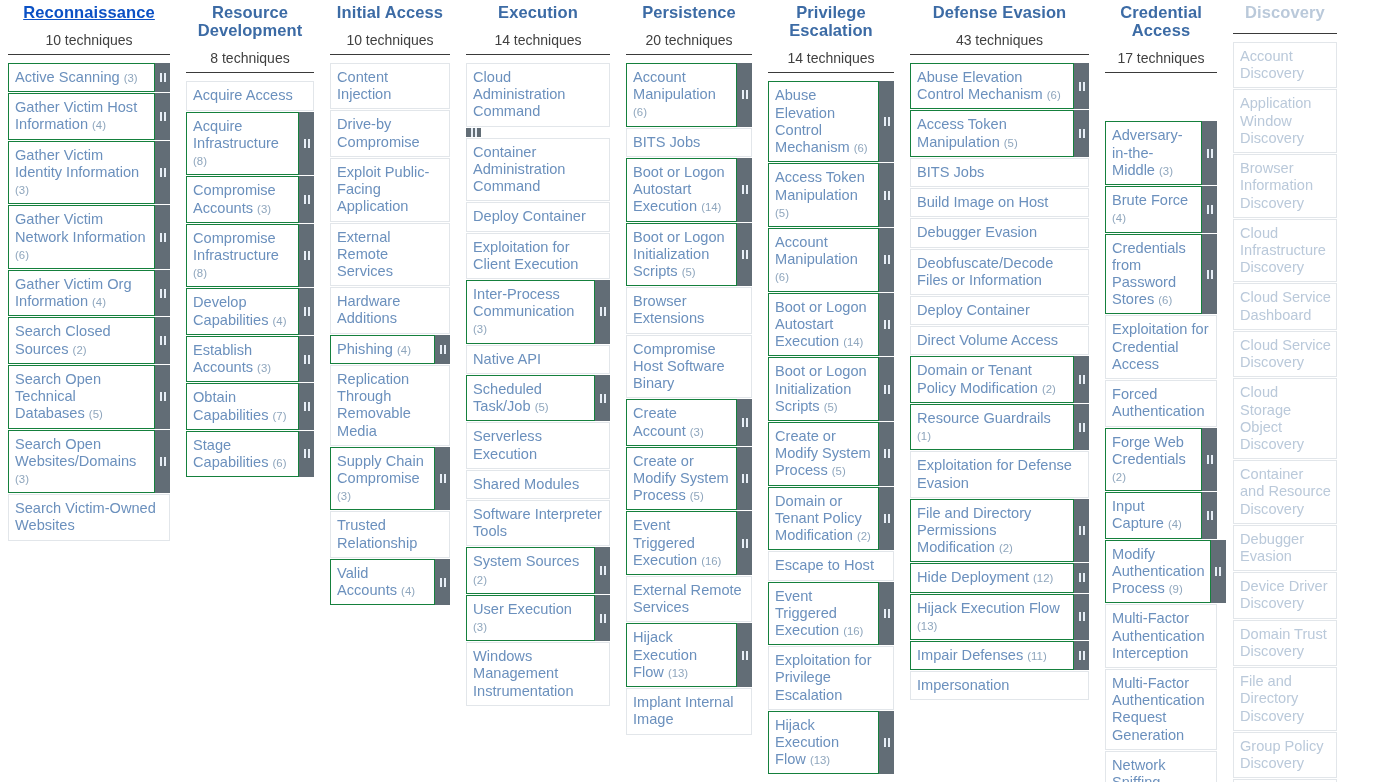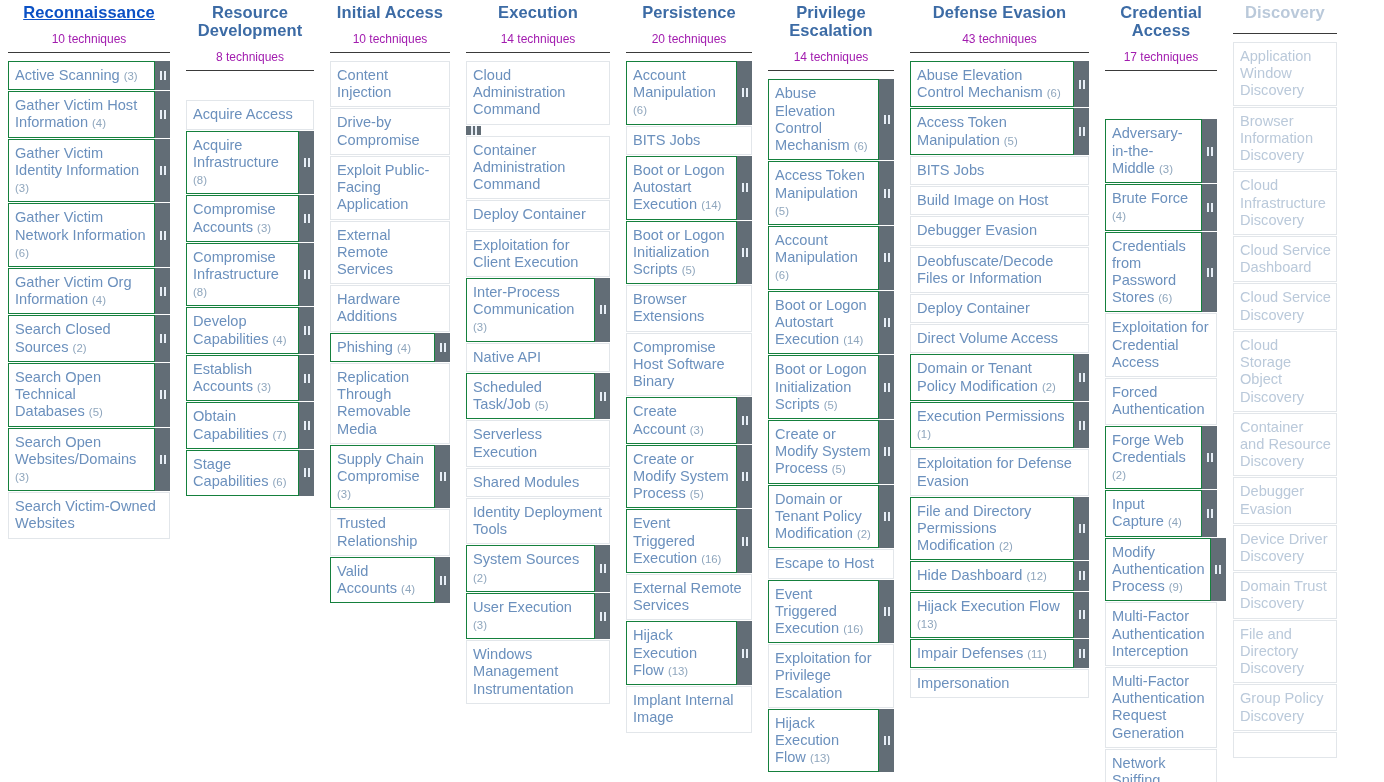--- a/index.html
+++ b/index.html
@@ -38,22 +38,22 @@
     line-height: 1.12;
     letter-spacing: .1px;
     display: inline-block;
     cursor: pointer;
   }
   .tactic-name.active {
     color: #0b51c5;
     text-decoration: underline;
   }
   .tactic-count {
-    font-size: 12px;
-    color: #a21caf;
+    font-size: 14px;
+    color: #404040;
     margin-top: 11px;
     margin-bottom: 7px;
     line-height: 1;
   }
   .head-rule {
     border-top: 1.6px solid #3a3a3a;
     width: 100%;
     margin-bottom: 8px;
   }
   .tech-list {
@@ -175,21 +175,21 @@
           <div class="tech-cell"><span>Search Open Websites/Domains</span> <span class="sub-count">(3)</span></div>
           <div class="subtech-tab">
             <span class="bars"></span>
           </div>
         </div>
         <div class="tech-row">
           <div class="tech-cell"><span>Search Victim-Owned Websites</span></div>
         </div>
       </div>
     </div>
-    <div class="tactic-col" style="width: 144px; gap: 21px;">
+    <div class="tactic-col" style="width: 144px;">
       <div class="tactic-head">
         <div><span class="tactic-name">Resource Development</span></div>
         <div class="tactic-count">8 techniques</div>
         <div class="head-rule"></div>
       </div>
       <div class="tech-list">
         <div class="tech-row">
           <div class="tech-cell"><span>Acquire Access</span></div>
         </div>
         <div class="tech-row has-sub">
@@ -323,21 +323,21 @@
             <span class="bars"></span>
           </div>
         </div>
         <div class="tech-row">
           <div class="tech-cell"><span>Serverless Execution</span></div>
         </div>
         <div class="tech-row">
           <div class="tech-cell"><span>Shared Modules</span></div>
         </div>
         <div class="tech-row">
-          <div class="tech-cell"><span>Identity Deployment Tools</span></div>
+          <div class="tech-cell"><span>Software Interpreter Tools</span></div>
         </div>
         <div class="tech-row has-sub">
           <div class="tech-cell"><span>System Sources</span> <span class="sub-count">(2)</span></div>
           <div class="subtech-tab">
             <span class="bars"></span>
           </div>
         </div>
         <div class="tech-row has-sub">
           <div class="tech-cell"><span>User Execution</span> <span class="sub-count">(3)</span></div>
           <div class="subtech-tab">
@@ -521,36 +521,36 @@
         <div class="tech-row">
           <div class="tech-cell"><span>Direct Volume Access</span></div>
         </div>
         <div class="tech-row has-sub">
           <div class="tech-cell"><span>Domain or Tenant Policy Modification</span> <span class="sub-count">(2)</span></div>
           <div class="subtech-tab">
             <span class="bars"></span>
           </div>
         </div>
         <div class="tech-row has-sub">
-          <div class="tech-cell"><span>Execution Permissions</span> <span class="sub-count">(1)</span></div>
+          <div class="tech-cell"><span>Resource Guardrails</span> <span class="sub-count">(1)</span></div>
           <div class="subtech-tab">
             <span class="bars"></span>
           </div>
         </div>
         <div class="tech-row">
           <div class="tech-cell"><span>Exploitation for Defense Evasion</span></div>
         </div>
         <div class="tech-row has-sub">
           <div class="tech-cell"><span>File and Directory Permissions Modification</span> <span class="sub-count">(2)</span></div>
           <div class="subtech-tab">
             <span class="bars"></span>
           </div>
         </div>
         <div class="tech-row has-sub">
-          <div class="tech-cell"><span>Hide Dashboard</span> <span class="sub-count">(12)</span></div>
+          <div class="tech-cell"><span>Hide Deployment</span> <span class="sub-count">(12)</span></div>
           <div class="subtech-tab">
             <span class="bars"></span>
           </div>
         </div>
         <div class="tech-row has-sub">
           <div class="tech-cell"><span>Hijack Execution Flow</span> <span class="sub-count">(13)</span></div>
           <div class="subtech-tab">
             <span class="bars"></span>
           </div>
         </div>
@@ -629,20 +629,23 @@
         </div>
       </div>
     </div>
     <div class="tactic-col faded" style="width: 120px;">
       <div class="tactic-head">
         <div><span class="tactic-name">Discovery</span></div>
         <div class="tactic-count"></div>
         <div class="head-rule"></div>
       </div>
       <div class="tech-list">
+        <div class="tech-row">
+          <div class="tech-cell"><span>Account Discovery</span></div>
+        </div>
         <div class="tech-row">
           <div class="tech-cell"><span>Application Window Discovery</span></div>
         </div>
         <div class="tech-row">
           <div class="tech-cell"><span>Browser Information Discovery</span></div>
         </div>
         <div class="tech-row">
           <div class="tech-cell"><span>Cloud Infrastructure Discovery</span></div>
         </div>
         <div class="tech-row">

